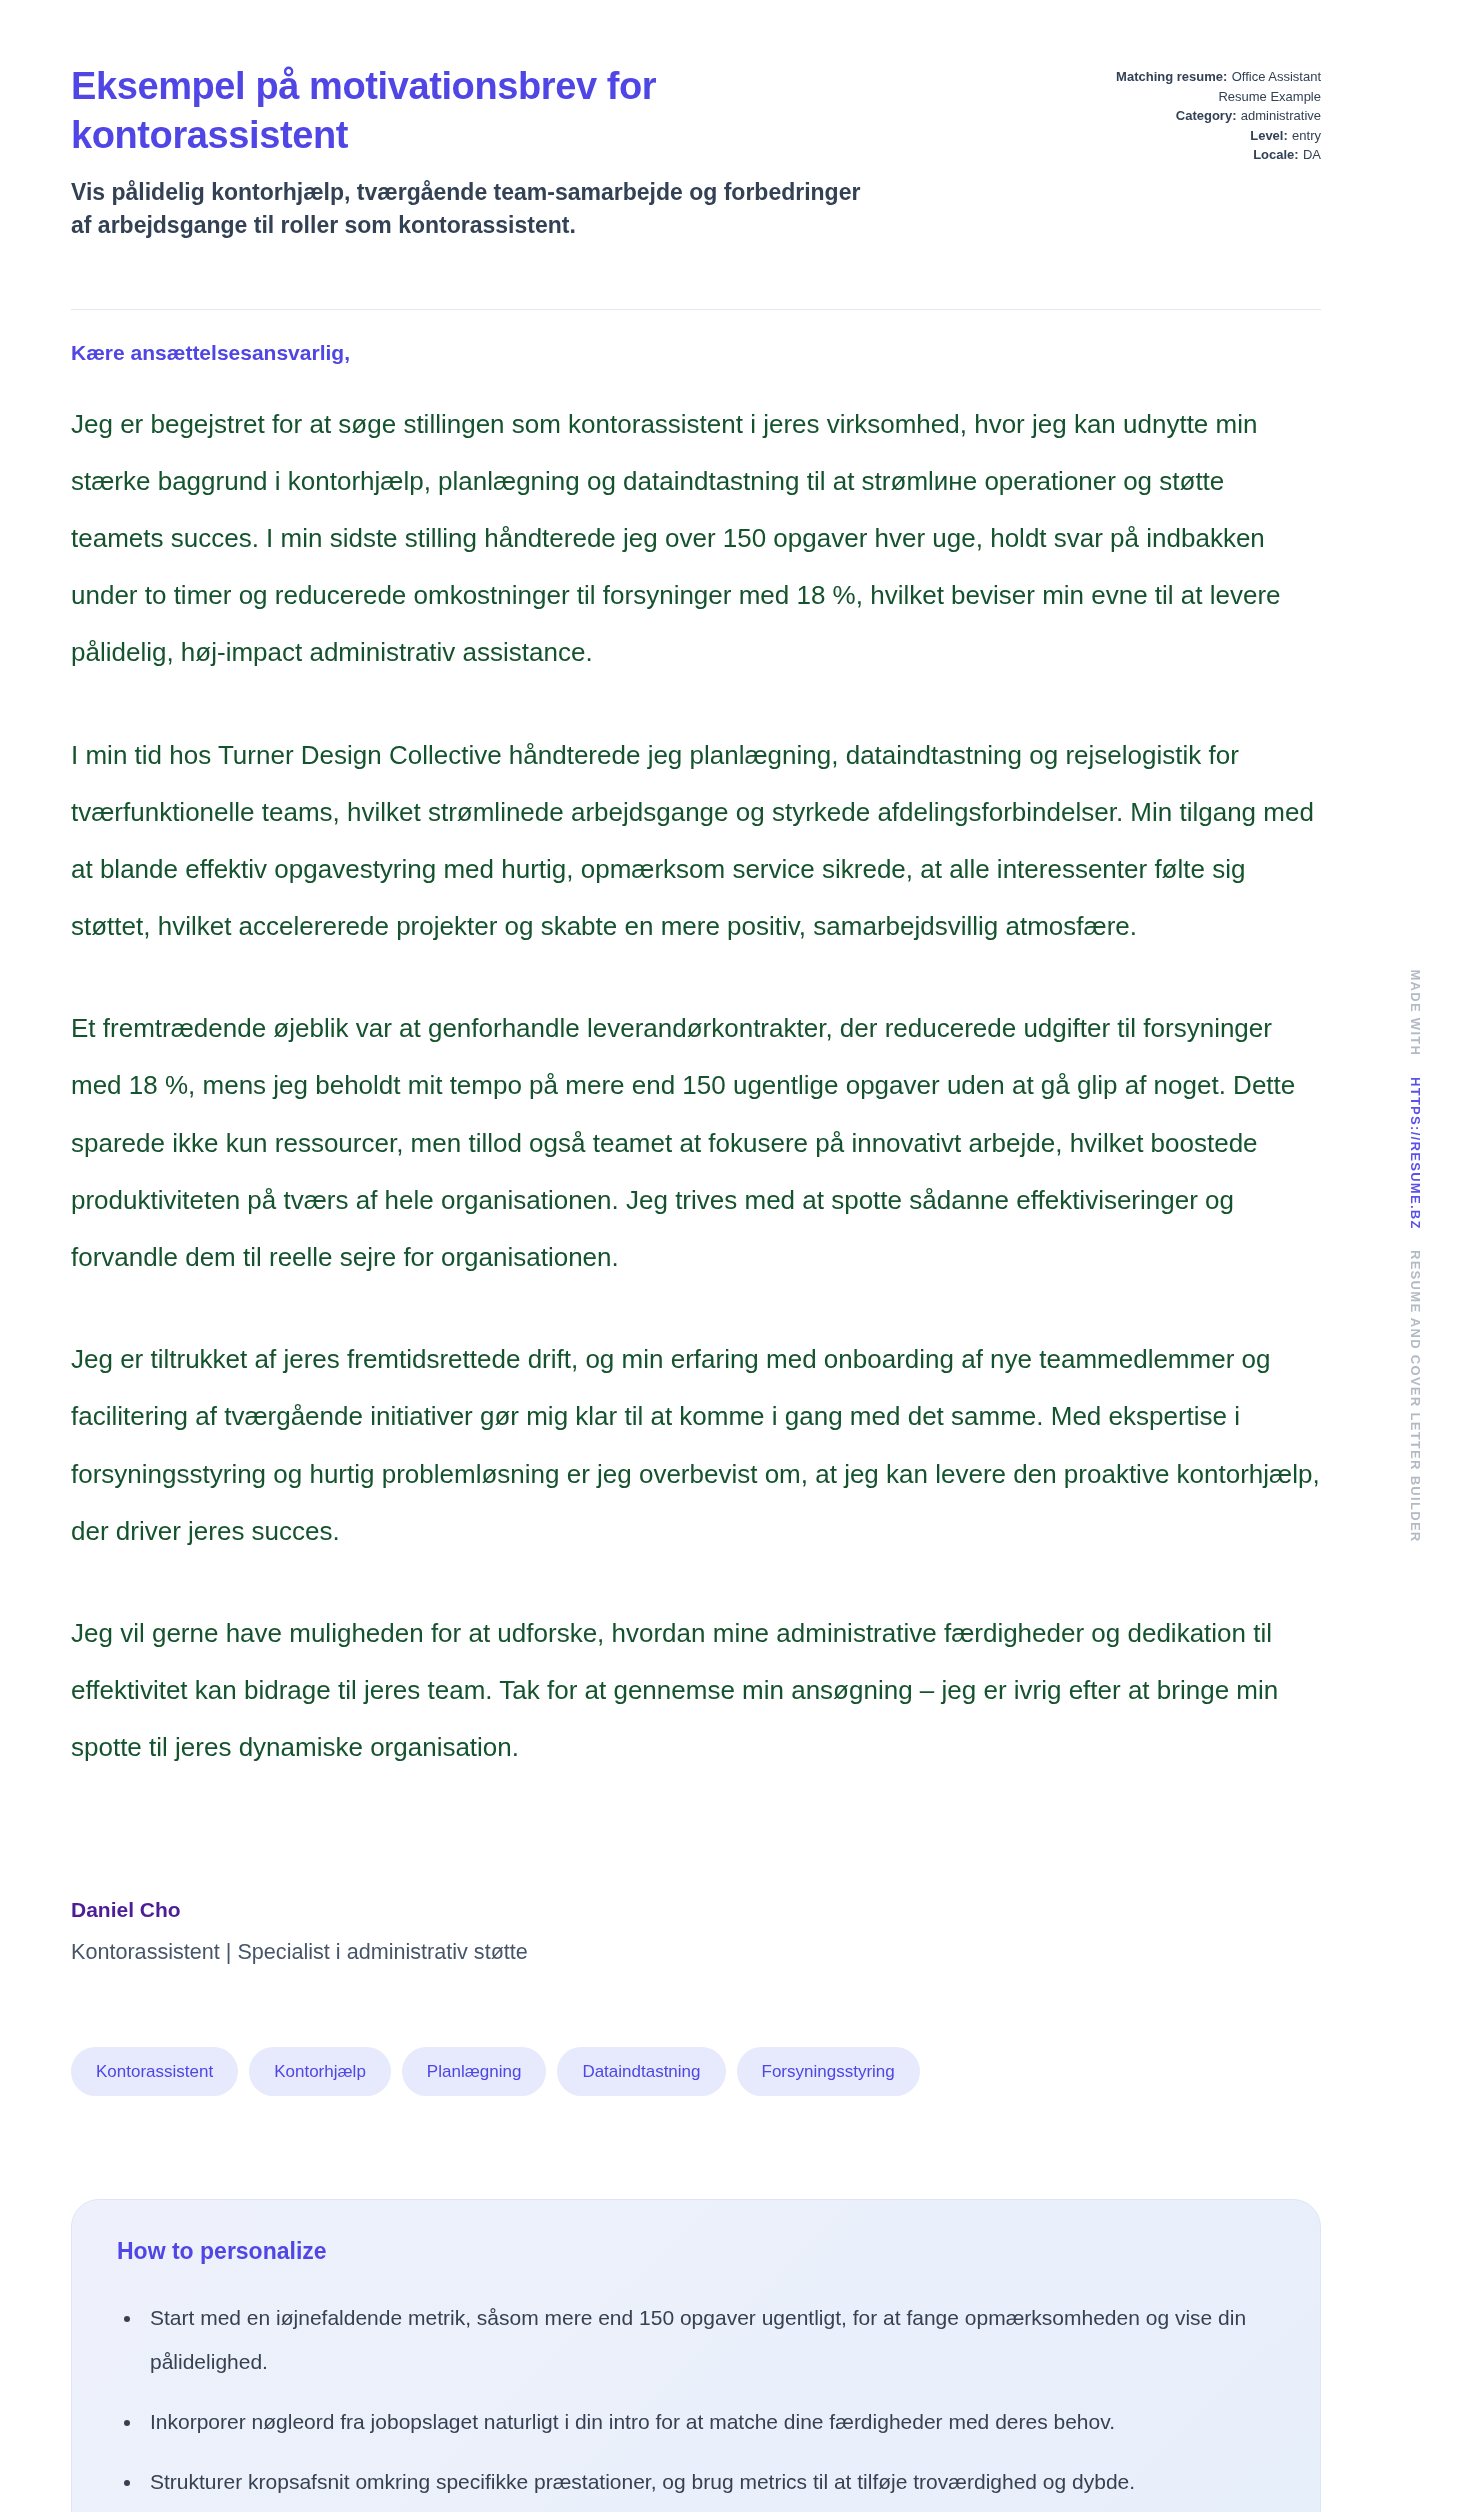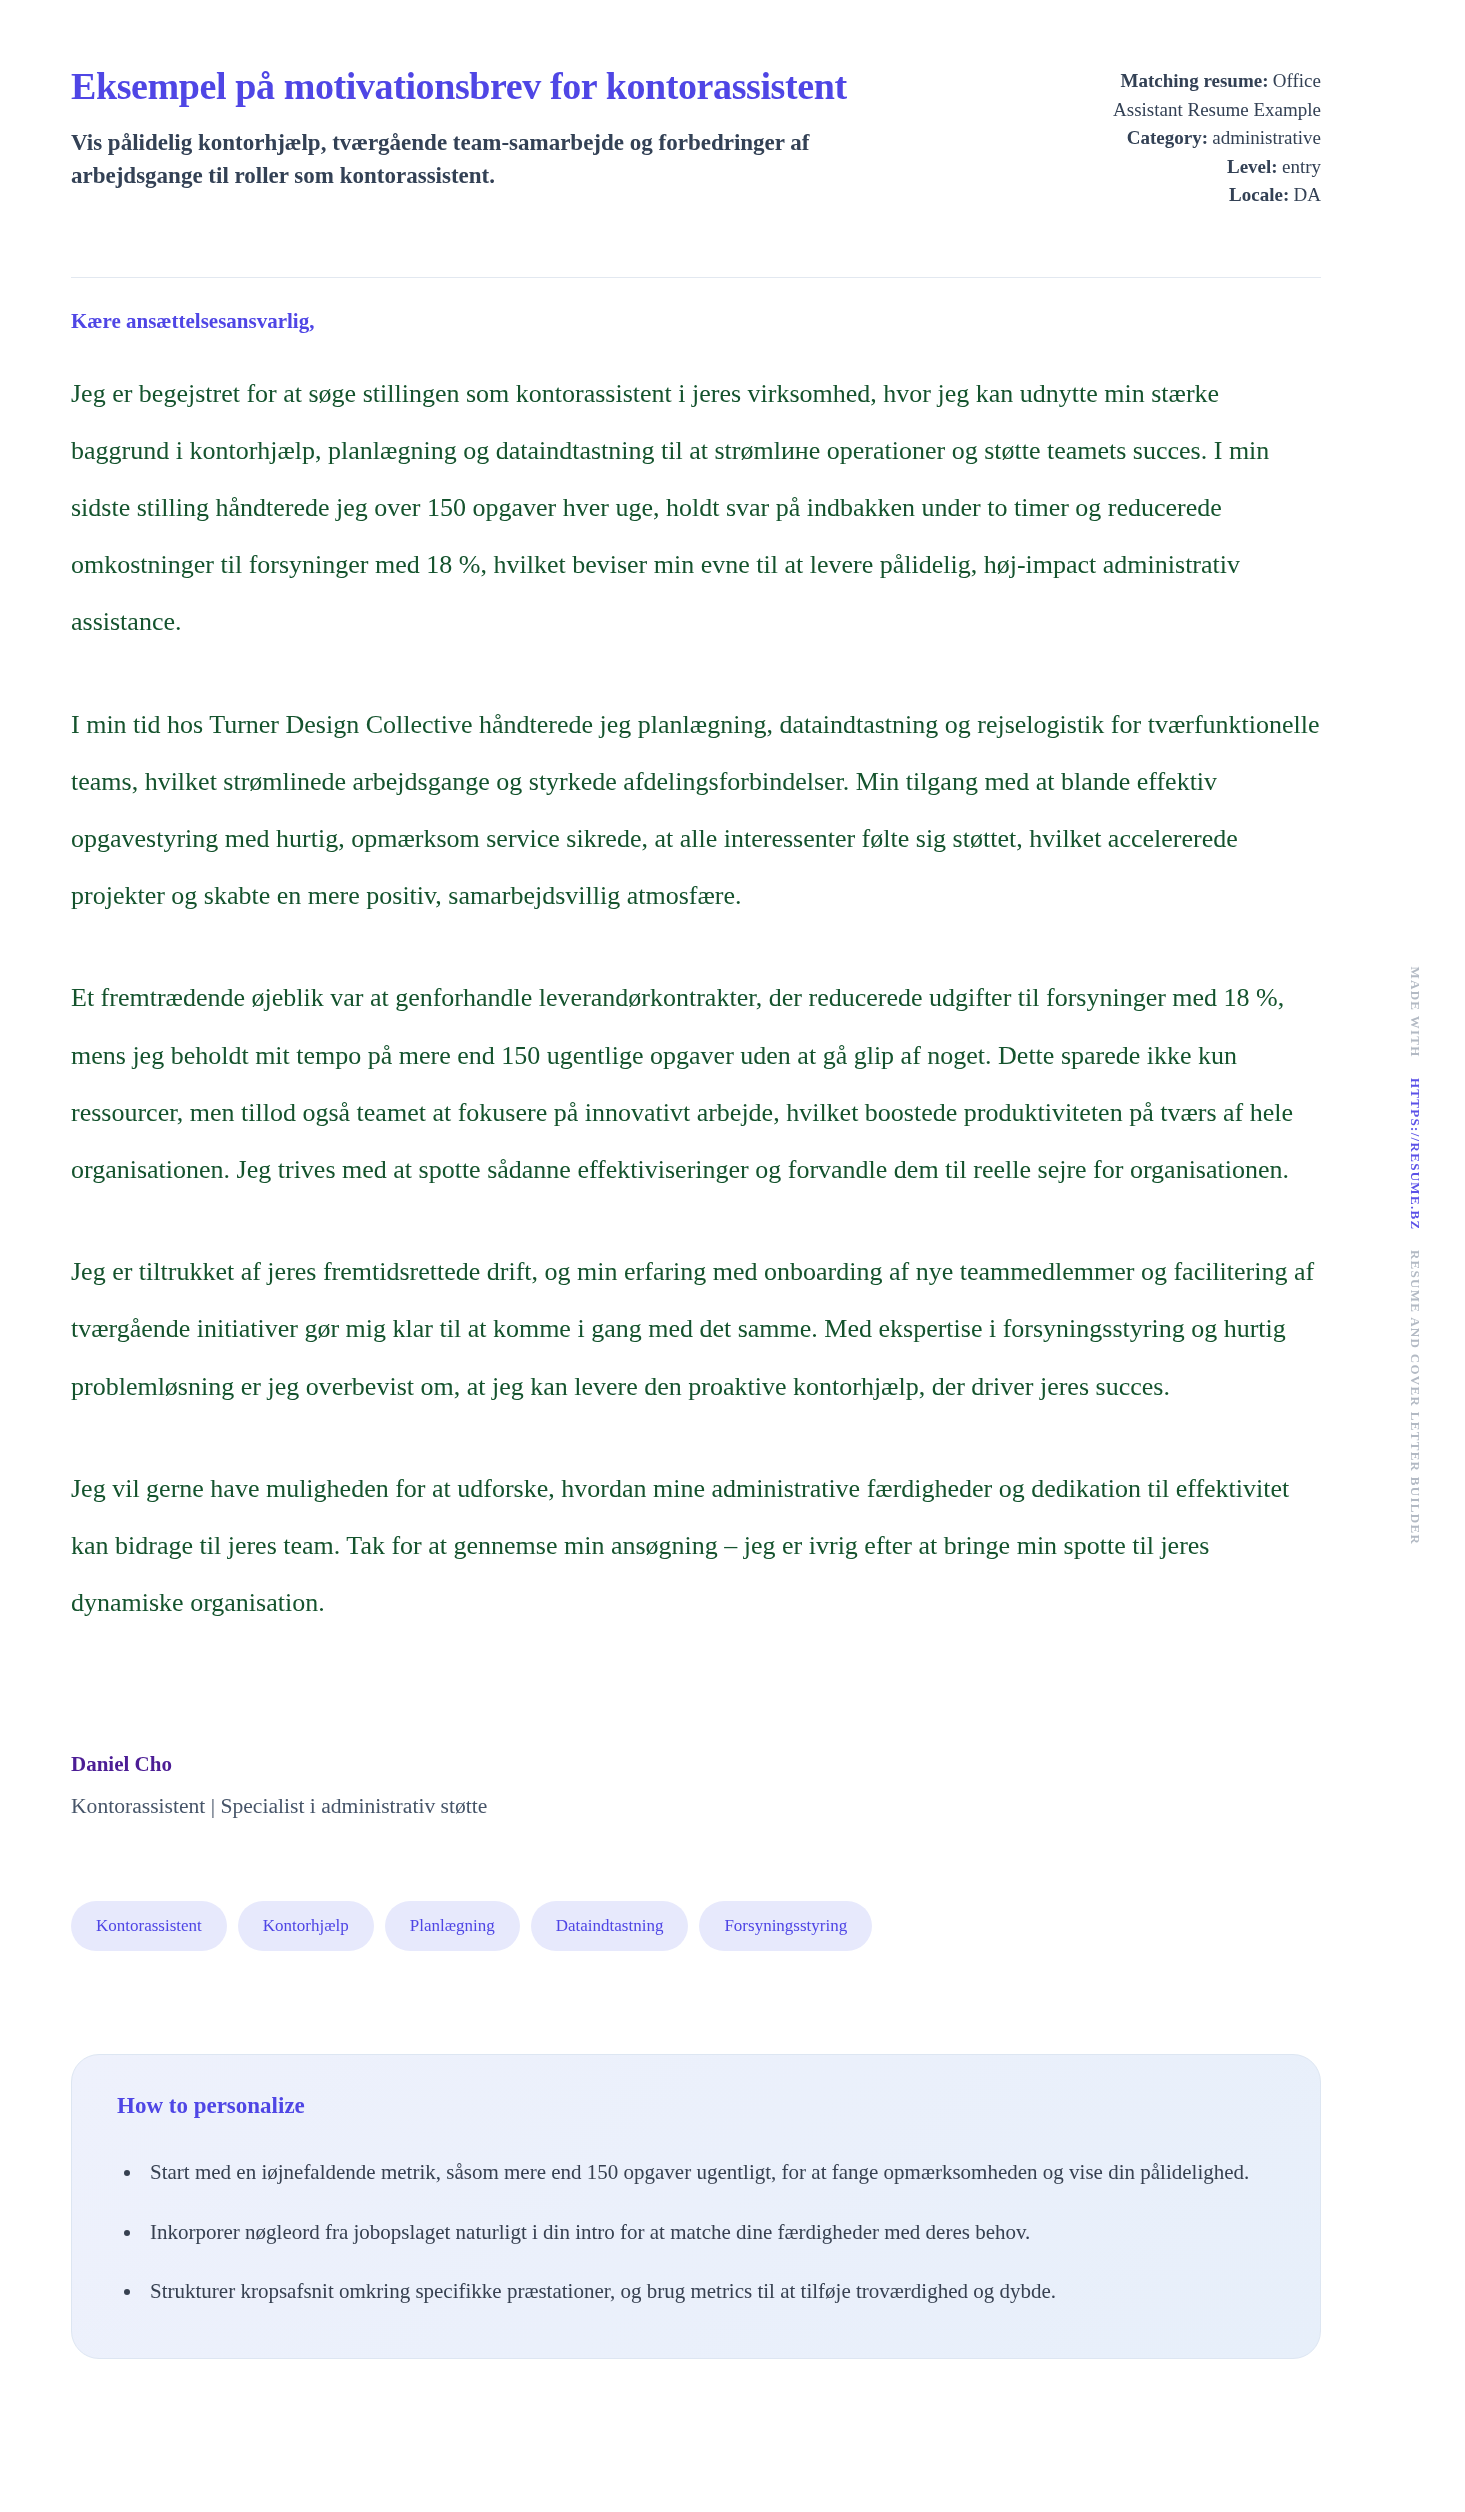--- a/index.html
+++ b/index.html
@@ -1,21 +1,21 @@
 <!DOCTYPE html>
 <html style="font-size:14px"><head>
 <meta charset="utf-8">
 <style>
   html,body{margin:0;padding:0;background:#ffffff;}
   .page{
     position:relative;
     width:1466px;
     height:2512px;
     background:#ffffff;
-    font-family:Liberation Serif, serif;
+    font-family:Liberation Sans, sans-serif;
     color:#1e293b;
     overflow:hidden;
   }
   .content{
     width:1250px;
     margin-left:71px;
     padding-top:62px;
   }
   
   .header-row{display:flex;align-items:flex-start;}
@@ -34,21 +34,21 @@
     max-width:810px;
     font-size:23px;
     line-height:1.42;
     font-weight:700;
     color:#334155;
   }
   .meta{
     width:246px;
     margin-top:5.2px;
     text-align:right;
-    font-size:19px;
+    font-size:13px;
     line-height:1.5;
     color:#334155;
   }
   .meta-line strong{font-weight:700;margin-right:4.3px;}
   .divider{
     border:none;
     border-top:0.9px solid #e2e8f0;
     margin:67px 0 0 0;
   }
   

